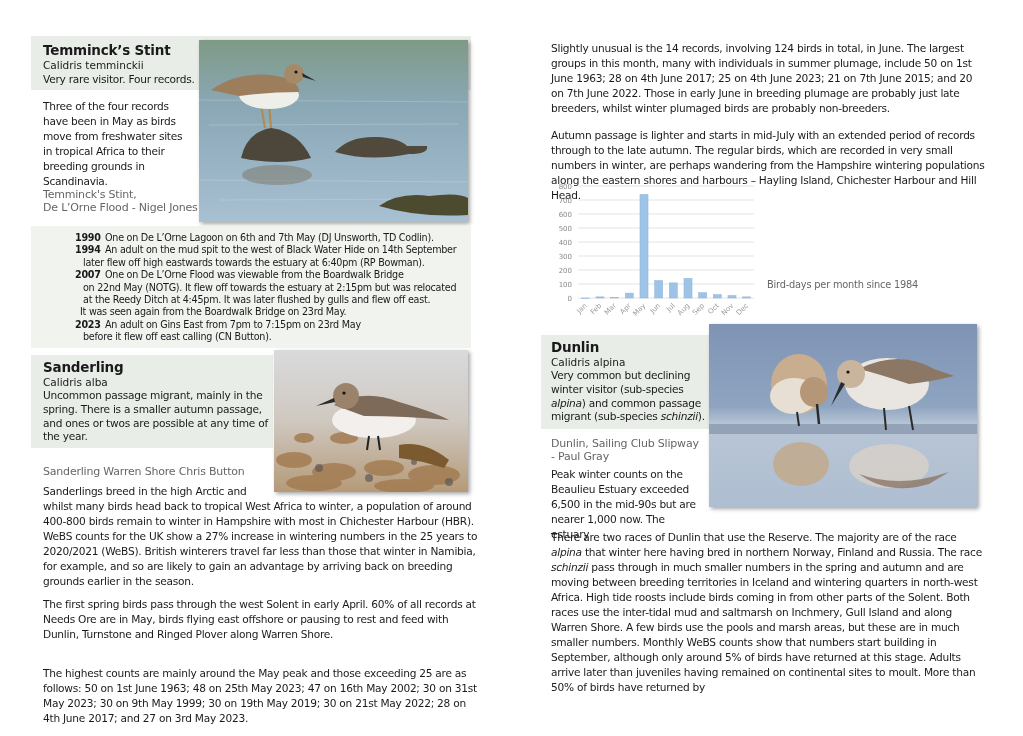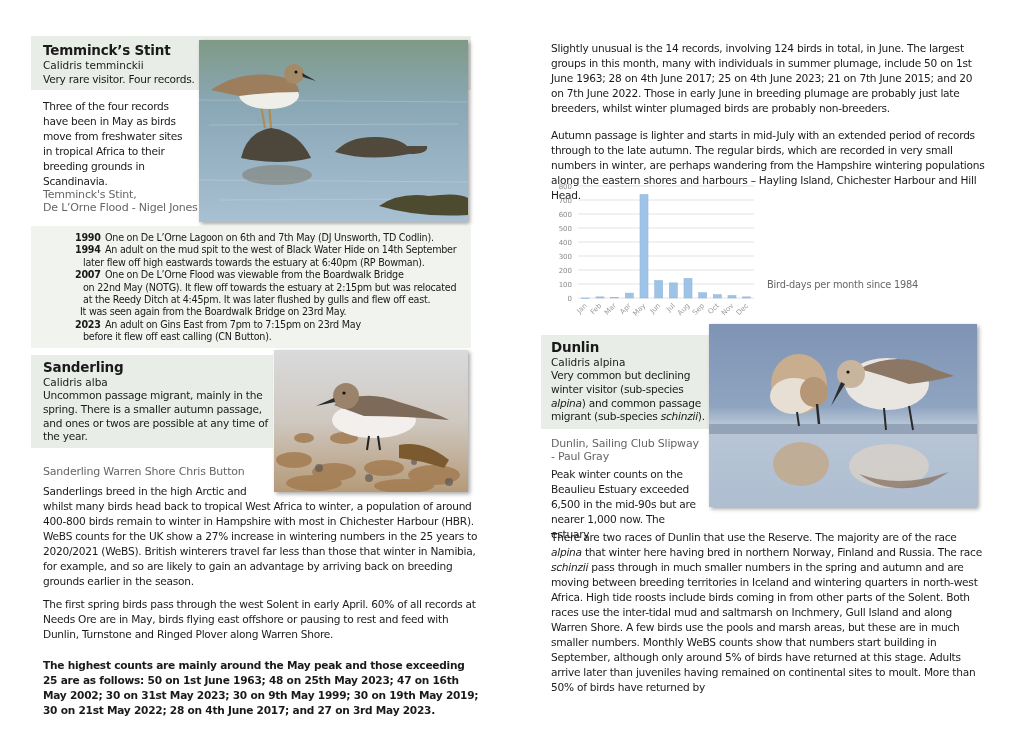--- a/index.html
+++ b/index.html
@@ -130,21 +130,21 @@
     <circle cx="70" cy="43" r="1.6" fill="#111"></circle>
     <line x1="95" y1="86" x2="93" y2="100" stroke="#222" stroke-width="2"></line>
     <line x1="104" y1="86" x2="106" y2="100" stroke="#222" stroke-width="2"></line>
   </svg>
 </div>
 
 <div class="abs txt" style="left:43px; top:484px; width:225px;">Sanderlings breed in the high Arctic and</div>
 <div class="abs txt" style="left:43px; top:499px; width:436px;">
   <p class="para">whilst many birds head back to tropical West Africa to winter, a population of around 400-800 birds remain to winter in Hampshire with most in Chichester Harbour (HBR). WeBS counts for the UK show a 27% increase in wintering numbers in the 25 years to 2020/2021 (WeBS). British winterers travel far less than those that winter in Namibia, for example, and so are likely to gain an advantage by arriving back on breeding grounds earlier in the season.</p>
   <p class="para" style="margin-top:8px;">The first spring birds pass through the west Solent in early April. 60% of all records at Needs Ore are in May, birds flying east offshore or pausing to rest and feed with Dunlin, Turnstone and Ringed Plover along Warren Shore.</p>
-  <p class="para" style="margin-top:16px;font-weight:bold;">The highest counts are mainly around the May peak and those exceeding 25 are as follows: 50 on 1st June 1963; 48 on 25th May 2023; 47 on 16th May 2002; 30 on 31st May 2023; 30 on 9th May 1999; 30 on 19th May 2019; 30 on 21st May 2022; 28 on 4th June 2017; and 27 on 3rd May 2023.</p>
+  <p class="para" style="margin-top:24px;">The highest counts are mainly around the May peak and those exceeding 25 are as follows: 50 on 1st June 1963; 48 on 25th May 2023; 47 on 16th May 2002; 30 on 31st May 2023; 30 on 9th May 1999; 30 on 19th May 2019; 30 on 21st May 2022; 28 on 4th June 2017; and 27 on 3rd May 2023.</p>
 </div>
 
 <div class="abs txt" style="left:551px; top:41px; width:434px;">
   <p class="para">Slightly unusual is the 14 records, involving 124 birds in total, in June. The largest groups in this month, many with individuals in summer plumage, include 50 on 1st June 1963; 28 on 4th June 2017; 25 on 4th June 2023; 21 on 7th June 2015; and 20 on 7th June 2022. Those in early June in breeding plumage are probably just late breeders, whilst winter plumaged birds are probably non-breeders.</p>
   <p class="para" style="margin-top:12px;">Autumn passage is lighter and starts in mid-July with an extended period of records through to the late autumn. The regular birds, which are recorded in very small numbers in winter, are perhaps wandering from the Hampshire wintering populations along the eastern shores and harbours – Hayling Island, Chichester Harbour and Hill Head.</p>
 </div>
 
 <div class="abs" style="left:550px; top:178px; width:210px; height:146px;">
   <svg id="chart" width="210" height="146">
       <line x1="28" x2="204" y1="120" y2="120" stroke="#e3e3e3" stroke-width="1"></line>

